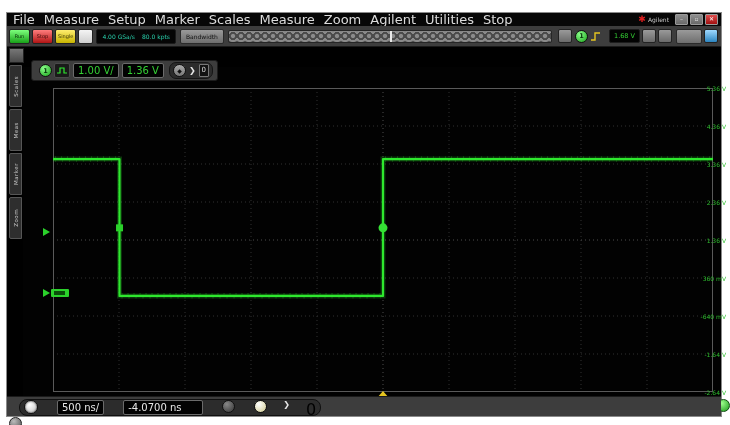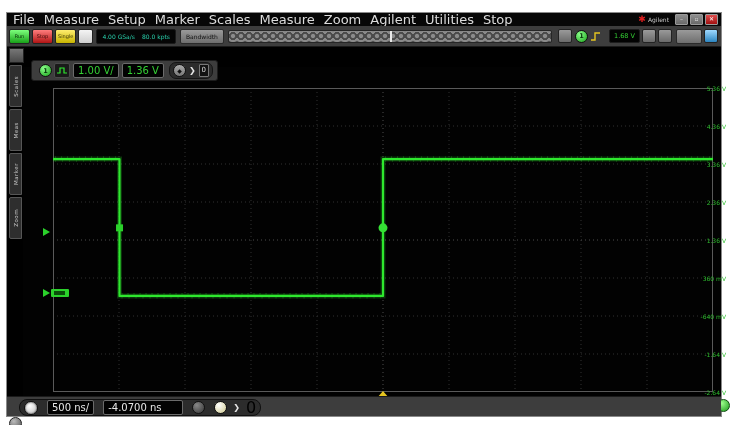--- a/index.html
+++ b/index.html
@@ -82,21 +82,21 @@
       border-left:6px solid transparent;border-right:6px solid transparent;border-bottom:7px solid #e6c520;}
   .ch-arrow{position:absolute;width:0;height:0;border-top:4px solid transparent;border-bottom:4px solid transparent;
             border-left:7px solid #2bd12b;}
   #ground-badge{position:absolute;left:44px;top:276px;width:18px;height:8px;background:#2bd12b;border-radius:1px;}
   #ground-badge .inner{position:absolute;left:3px;top:2px;width:11px;height:4px;background:#0a4d0a;}
   #corner-btn{position:absolute;left:710px;top:386px;width:11px;height:11px;border-radius:50%;
       background:radial-gradient(circle at 35% 30%,#9dff8d,#1d9a1d);border:1px solid #0d4d0d;}
   
   #hbar{position:absolute;left:0;bottom:0;width:100%;height:19px;background:#3d3d3d;border-top:1px solid #1a1a1a;}
   #hbar-group{position:absolute;left:12px;top:2px;height:15px;background:#2c2c2c;border:1px solid #101010;
-              border-radius:8px;display:flex;align-items:center;padding:0 4px;gap:6px;}
+              border-radius:8px;display:flex;align-items:flex-start;padding:0 4px;gap:16px;}
   .hbar-circle{width:12px;height:12px;border-radius:50%;border:1px solid #111;}
   .hbar-circle.white{background:radial-gradient(circle at 38% 32%,#fff,#bdbdbd);box-shadow:inset 0 0 2px #333;}
   #edge-circle{position:absolute;left:2px;top:404px;width:11px;height:11px;border-radius:50%;
       background:radial-gradient(circle at 35% 30%,#bbb,#555);border:1px solid #222;}
 </style>
 </head>
 <body>
 
 <div id="page">
   <div id="app">

